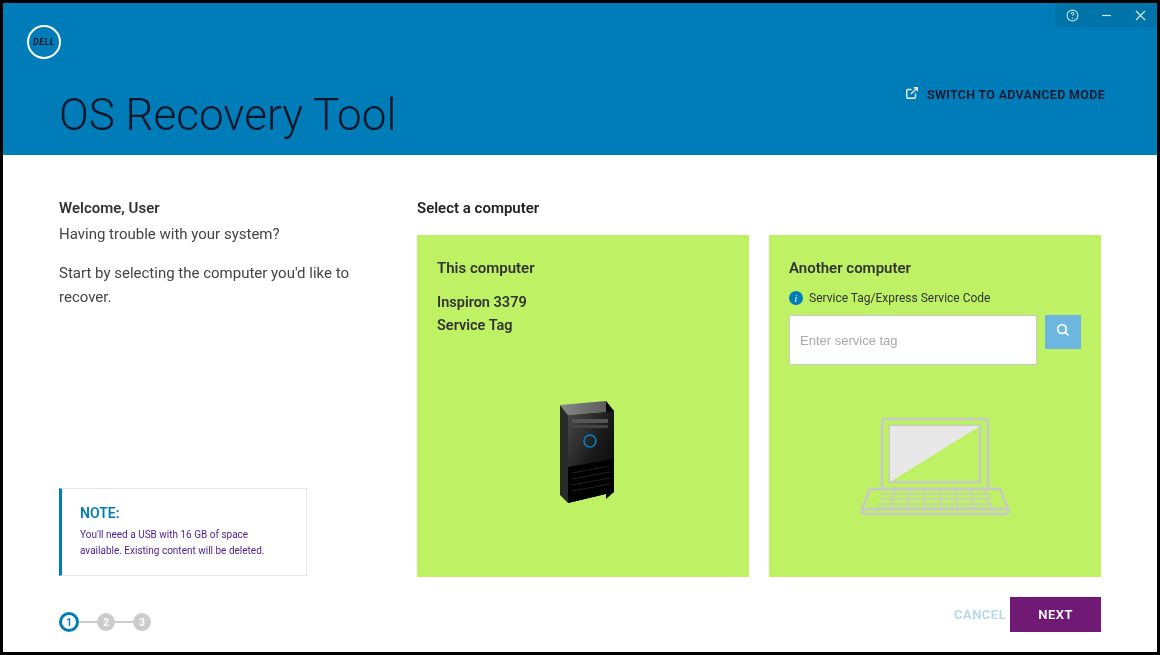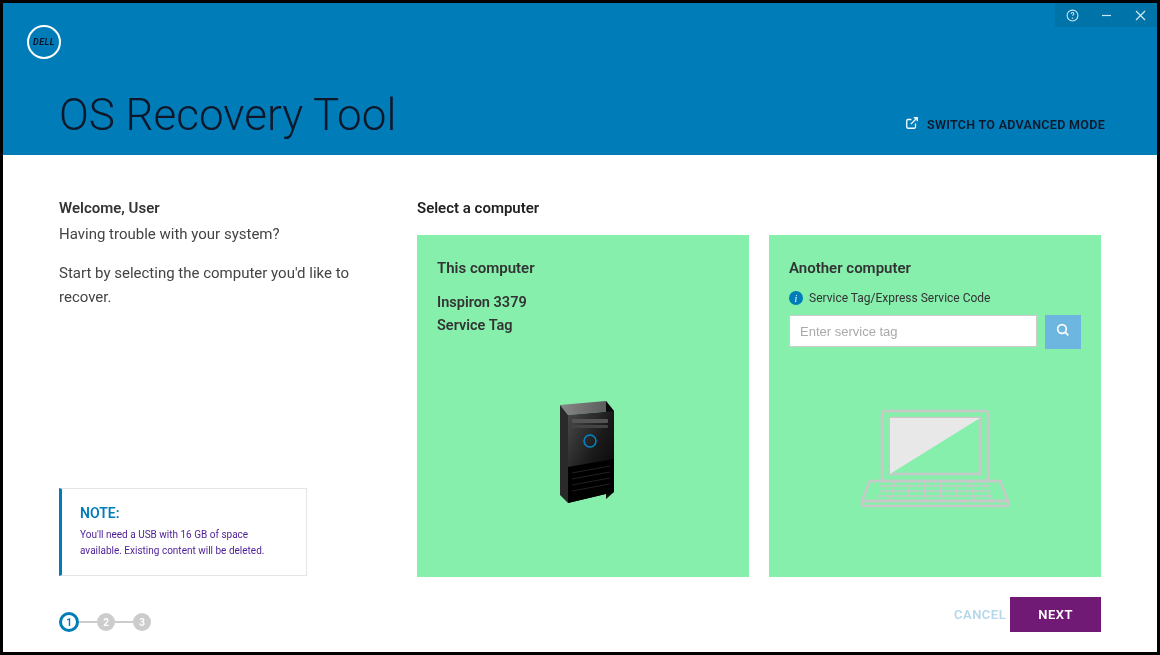--- a/index.html
+++ b/index.html
@@ -48,21 +48,21 @@
     font-style: italic;
   }
   .app-title {
     position: absolute;
     left: 56px; top: 86px;
     font-size: 44px;
     font-weight: 300;
   }
   .advanced-mode {
     position: absolute;
-    right: 52px; top: 113px;
+    right: 52px; top: 83px;
     font-size: 12.5px;
     font-weight: 600;
     letter-spacing: 0.3px;
     display: flex; align-items: center; gap: 8px;
     cursor: pointer;
   }
   .content {
     flex: 1;
     padding: 44px 56px 20px 56px;
     display: flex;
@@ -142,21 +142,21 @@
     color: #222;
     margin-bottom: 18px;
   }
   .cards {
     display: flex;
     gap: 20px;
     flex: 1;
   }
   .card {
     flex: 1;
-    background: #86efac;
+    background: #bef264;
     padding: 24px 20px 20px 20px;
     display: flex;
     flex-direction: column;
     min-height: 330px;
     cursor: pointer;
   }
   .card-title {
     font-weight: 600;
     font-size: 15px;
     color: #333;
@@ -184,21 +184,21 @@
     width: 14px; height: 14px; border-radius: 50%;
     background: #007db8; color: #fff;
     display: flex; align-items: center; justify-content: center;
     font-size: 10px; font-style: italic; font-family: Georgia, serif;
   }
   .input-row {
     display: flex; gap: 8px;
   }
   .tag-input {
     flex: 1;
-    height: 32px;
+    height: 50px;
     border: 1px solid #ccc;
     padding: 0 10px;
     font-size: 13px;
     background: #fff;
   }
   .tag-input::placeholder { color: #aaa; }
   .search-btn {
     width: 36px; height: 34px;
     background: #6cb6e0;
     display: flex; align-items: center; justify-content: center;

